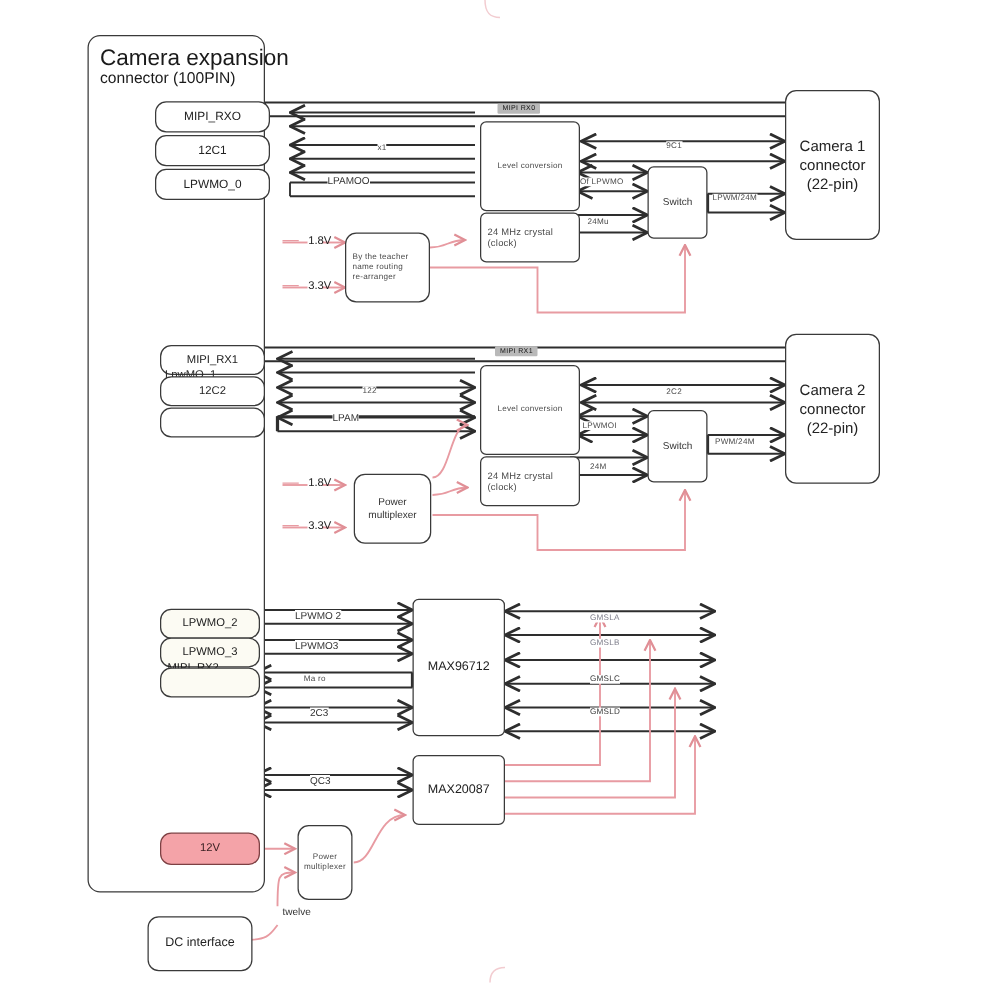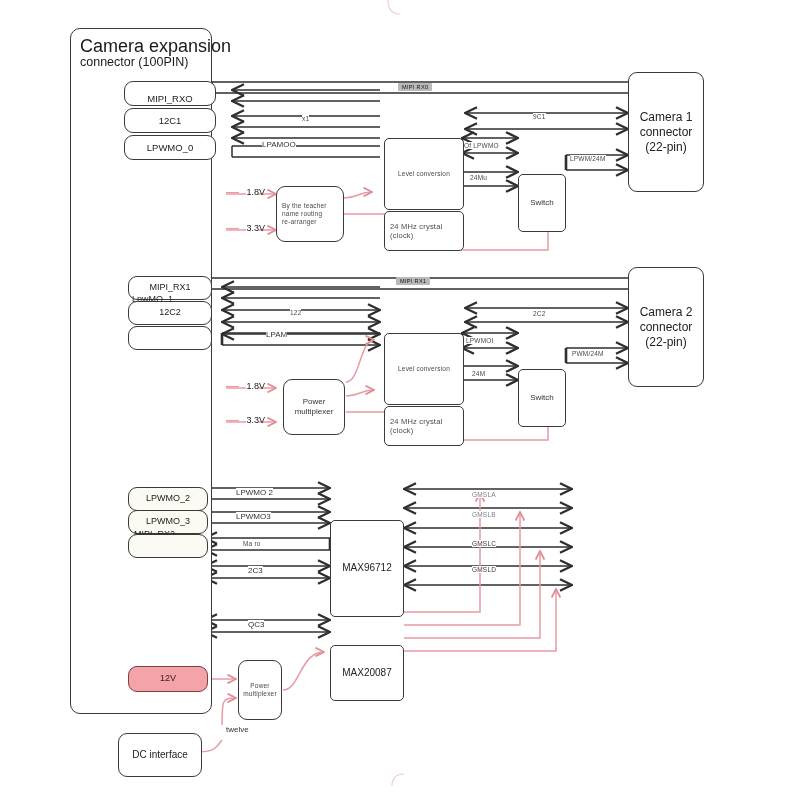--- a/index.html
+++ b/index.html
@@ -4,21 +4,21 @@
 <style>
   html,body{margin:0;padding:0;background:#ffffff;}
   body{width:800px;height:800px;position:relative;
        font-family:"Liberation Sans","DejaVu Sans",sans-serif;
        color:#1a1a1a;overflow:hidden;}
   #canvas{position:absolute;left:0;top:0;width:800px;height:800px;}
   .lay{position:absolute;left:0;top:0;width:800px;height:800px;}
   .box{position:absolute;box-sizing:border-box;border:1.6px solid #3a3a3a;
        border-radius:9px;background:#fff;display:flex;align-items:center;
        justify-content:center;text-align:center;line-height:1.25;}
-  .box.sq{border-radius:5px;margin-top:41px;}
+  .box.sq{border-radius:5px;}
   .lbl{position:absolute;white-space:nowrap;background:#fff;}
   .lbl.tiny{font-size:6.5px;color:#4a4a4a;letter-spacing:.2px;}
   .lbl.sm{font-size:8px;color:#333;}
   .buslabel{position:absolute;background:#b9b9b9;color:#151515;font-size:5.6px;
             letter-spacing:.3px;padding:1px 4px;border-radius:1px;white-space:nowrap;}
   .pinkbox{background:#f4a3a8;border:1.6px solid #7d4043;}
   .pinktxt{color:#3a2123;font-size:9px;}
   .vtext{font-size:9.5px;color:#222;}
   .legend{position:absolute;font-size:9px;color:#222;white-space:nowrap;}
   .legend .dash{display:inline-block;width:13px;height:0;border-top:1.6px solid #e89ba2;
@@ -162,21 +162,21 @@
       <path d="M388,0 C388,10 392,14 400,14"></path>
       <path d="M392,786 C392,778 396,774 404,774"></path>
     </g>
   </svg>
 
   <div class="box" style="left:70px;top:28px;width:142px;height:686px;border-radius:10px;
               align-items:flex-start;justify-content:flex-start;"></div>
   <div class="lbl" style="left:80px;top:36px;font-size:18px;background:transparent;">Camera expansion</div>
   <div class="lbl" style="left:80px;top:55px;font-size:12.5px;background:transparent;">connector (100PIN)</div>
 
-  <div class="box" style="left:124px;top:81px;width:92px;height:25px;align-items:flex-end;">
+  <div class="box" style="left:124px;top:81px;width:92px;height:25px;">
     <span class="vtext">MIPI_RXO</span>
   </div>
   <div class="box" style="left:124px;top:108px;width:92px;height:25px;">
     <span class="vtext">12C1</span>
   </div>
   <div class="box" style="left:124px;top:135px;width:92px;height:25px;">
     <span class="vtext">LPWMO_0</span>
   </div>
 
   <div class="buslabel" style="left:398px;top:83px;">MIPI RX0</div>
@@ -279,21 +279,21 @@
   </div>
   <div class="lbl" style="left:134px;top:529px;font-size:9px;background:transparent;">MIPI_RX2</div>
   <div class="box" style="left:128px;top:534px;width:80px;height:24px;background:#fcfbf3;"></div>
 
   <div class="lbl sm" style="left:236px;top:488px;">LPWMO 2</div>
   <div class="lbl sm" style="left:236px;top:512px;">LPWMO3</div>
   <div class="lbl tiny" style="left:243px;top:540px;">Ma ro</div>
   <div class="lbl sm" style="left:248px;top:566px;">2C3</div>
   <div class="lbl sm" style="left:248px;top:620px;">QC3</div>
 
-  <div class="box sq" style="left:330px;top:479px;width:74px;height:97px;">
+  <div class="box sq" style="left:330px;top:479px;width:74px;height:110px;">
     <span class="vtext" style="font-size:10px;">MAX96712</span>
   </div>
   <div class="box sq" style="left:330px;top:604px;width:74px;height:56px;">
     <span class="vtext" style="font-size:10px;">MAX20087</span>
   </div>
 
   <div class="lbl tiny" style="left:472px;top:491px;color:#7d7d8a;">GMSLA</div>
   <div class="lbl tiny" style="left:472px;top:511px;color:#7d7d8a;">GMSLB</div>
   <div class="lbl tiny" style="left:472px;top:540px;color:#3a3a3a;">GMSLC</div>
   <div class="lbl tiny" style="left:472px;top:566px;color:#3a3a3a;">GMSLD</div>

